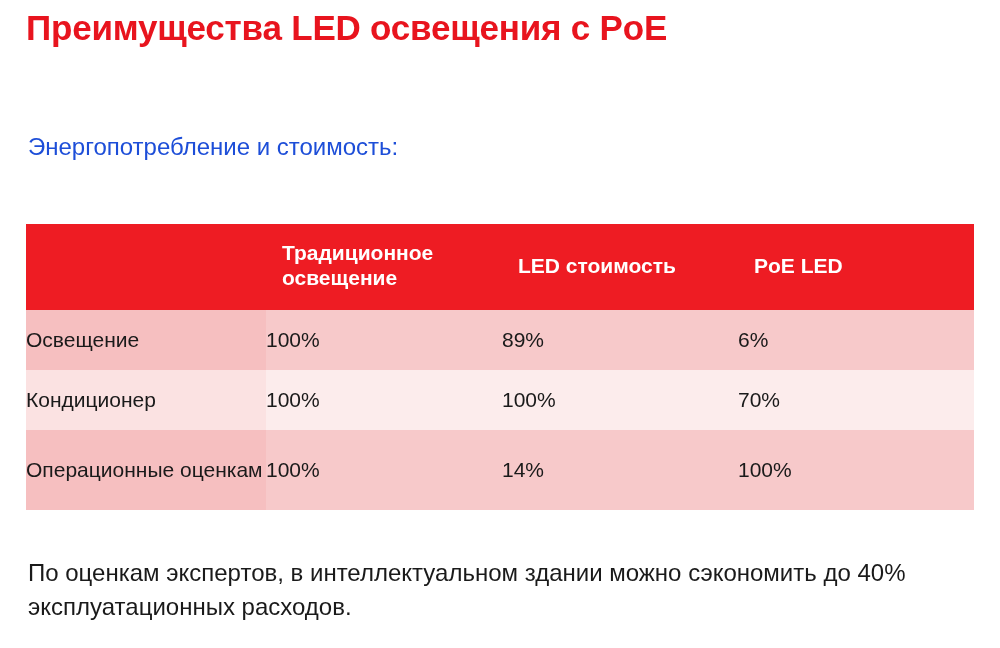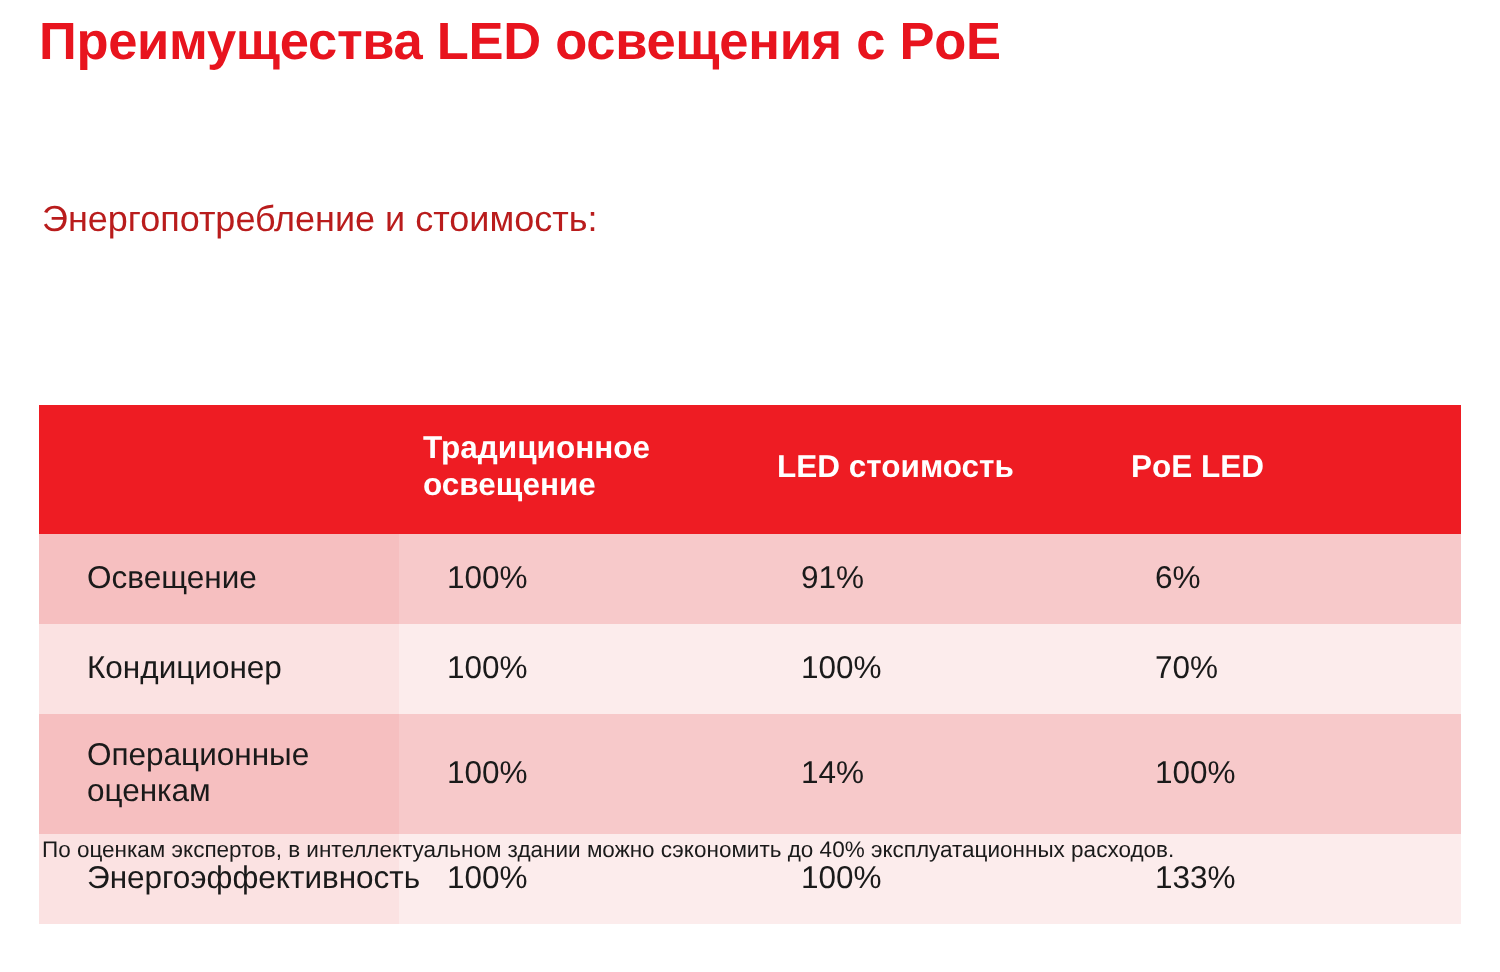--- a/index.html
+++ b/index.html
@@ -29,34 +29,33 @@
     font-weight: bold;
     color: #e8141e;
     letter-spacing: -0.2px;
     white-space: nowrap;
   }
   .subtitle {
     position: absolute;
     left: 28px;
     top: 133px;
     font-size: 24px;
-    color: #b91c1c;
+    color: #1d4ed8;
     white-space: nowrap;
   }
   .table-wrap {
     position: absolute;
     left: 26px;
     top: 224px;
     width: 948px;
   }
   table.cmp {
     border-collapse: collapse;
     table-layout: fixed;
     width: 948px;
-    margin-top: 46px;
   }
   table.cmp col.c0 { width: 240px; }
   table.cmp col.c1 { width: 236px; }
   table.cmp col.c2 { width: 236px; }
   table.cmp col.c3 { width: 236px; }
 
   table.cmp thead th {
     background: #ee1c23;
     color: #ffffff;
     font-size: 21px;
@@ -68,21 +67,21 @@
     border: none;
     line-height: 1.18;
   }
   table.cmp thead th.empty {
     padding: 0;
   }
   table.cmp tbody td {
     font-size: 21px;
     color: #1a1a1a;
     vertical-align: middle;
-    padding: 9px 32px;
+    padding: 9px 0;
     border: none;
     line-height: 1.15;
   }
   table.cmp tbody tr td.label {
     font-weight: normal;
   }
   
   tr.r0 td.label { background: #f6bfc0; }
   tr.r0 td.val   { background: #f7c9ca; }
   tr.r1 td.label { background: #fbe2e2; }
@@ -93,21 +92,21 @@
   tr.r3 td.val   { background: #fcecec; }
 
   tr.tall td { height: 62px; }
   tr.short td { height: 42px; }
   td.small-label { font-size: 17px; }
 
   .footnote {
     position: absolute;
     left: 28px;
     top: 556px;
-    font-size: 15px;
+    font-size: 24px;
     color: #1a1a1a;
     line-height: 1.42;
     width: 930px;
   }
 </style>
 </head>
 <body>
 
 <div class="slide">
 
@@ -128,41 +127,35 @@
           <th class="empty"></th>
           <th>Традиционное освещение</th>
           <th>LED стоимость</th>
           <th>PoE LED</th>
         </tr>
       </thead>
       <tbody>
         <tr class="r0 short">
           <td class="label">Освещение</td>
           <td class="val">100%</td>
-          <td class="val">91%</td>
+          <td class="val">89%</td>
           <td class="val">6%</td>
         </tr>
         <tr class="r1 short">
           <td class="label">Кондиционер</td>
           <td class="val">100%</td>
           <td class="val">100%</td>
           <td class="val">70%</td>
         </tr>
         <tr class="r2 tall">
           <td class="label">Операционные оценкам</td>
           <td class="val">100%</td>
           <td class="val">14%</td>
           <td class="val">100%</td>
         </tr>
-        <tr class="r3 short">
-          <td class="label small-label">Энергоэффективность</td>
-          <td class="val">100%</td>
-          <td class="val">100%</td>
-          <td class="val">133%</td>
-        </tr>
       </tbody>
     </table>
 
   </div>
 
   <div class="footnote">По оценкам экспертов, в интеллектуальном здании можно сэкономить до 40% эксплуатационных расходов.</div>
 
 </div>
 
 </body></html>

